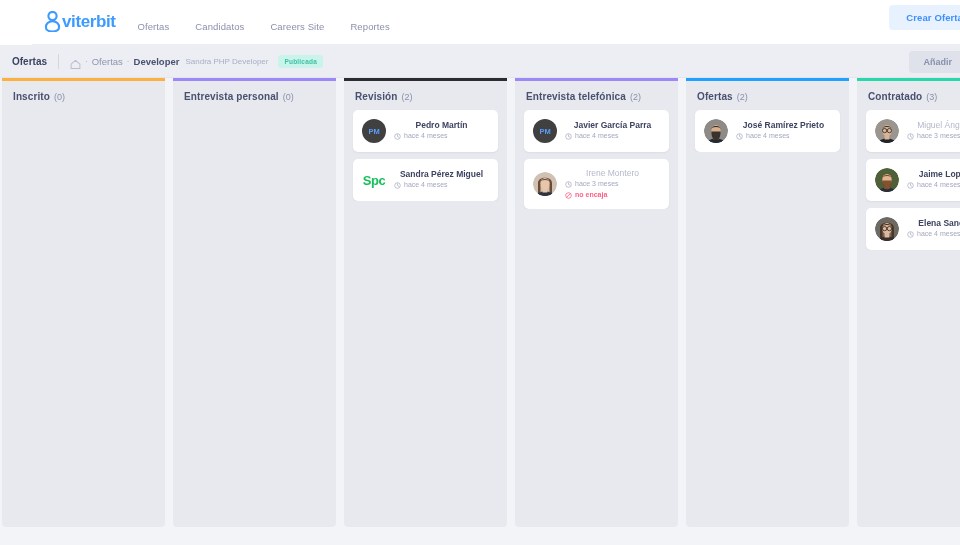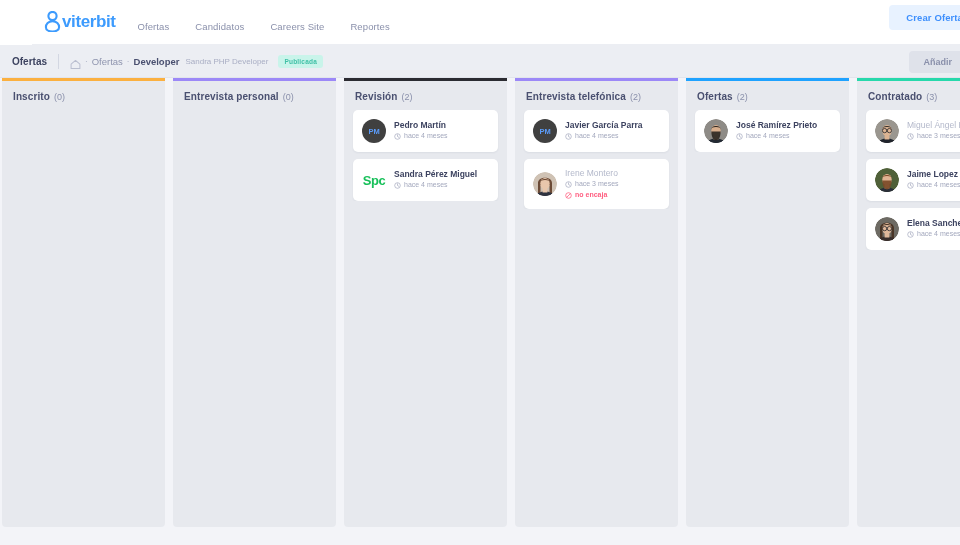--- a/index.html
+++ b/index.html
@@ -138,20 +138,21 @@
   .avatar.logotext {
     background:transparent; color:#18c05a;
     font-size:13px; font-weight:700; letter-spacing:-0.5px;
   }
   .avatar svg { width:24px; height:24px; display:block; }
   .card-body { min-width:0; flex:1; }
   .cand-name {
     font-size:8.5px; font-weight:700; color:#3d4360;
     white-space:nowrap; overflow:hidden;
     line-height:1.35;
+    text-align:center;
   }
   .cand-name.muted { color:#b3b8ca; font-weight:400; }
   .cand-meta {
     font-size:7px; color:#a3a8bd;
     display:flex; align-items:center; gap:3px;
     line-height:1.5; white-space:nowrap;
   }
   .cand-meta.reject { color:#ff5e80; font-weight:700; }
   .mini-icon { width:7px; height:7px; flex:0 0 7px; display:block; }
 

